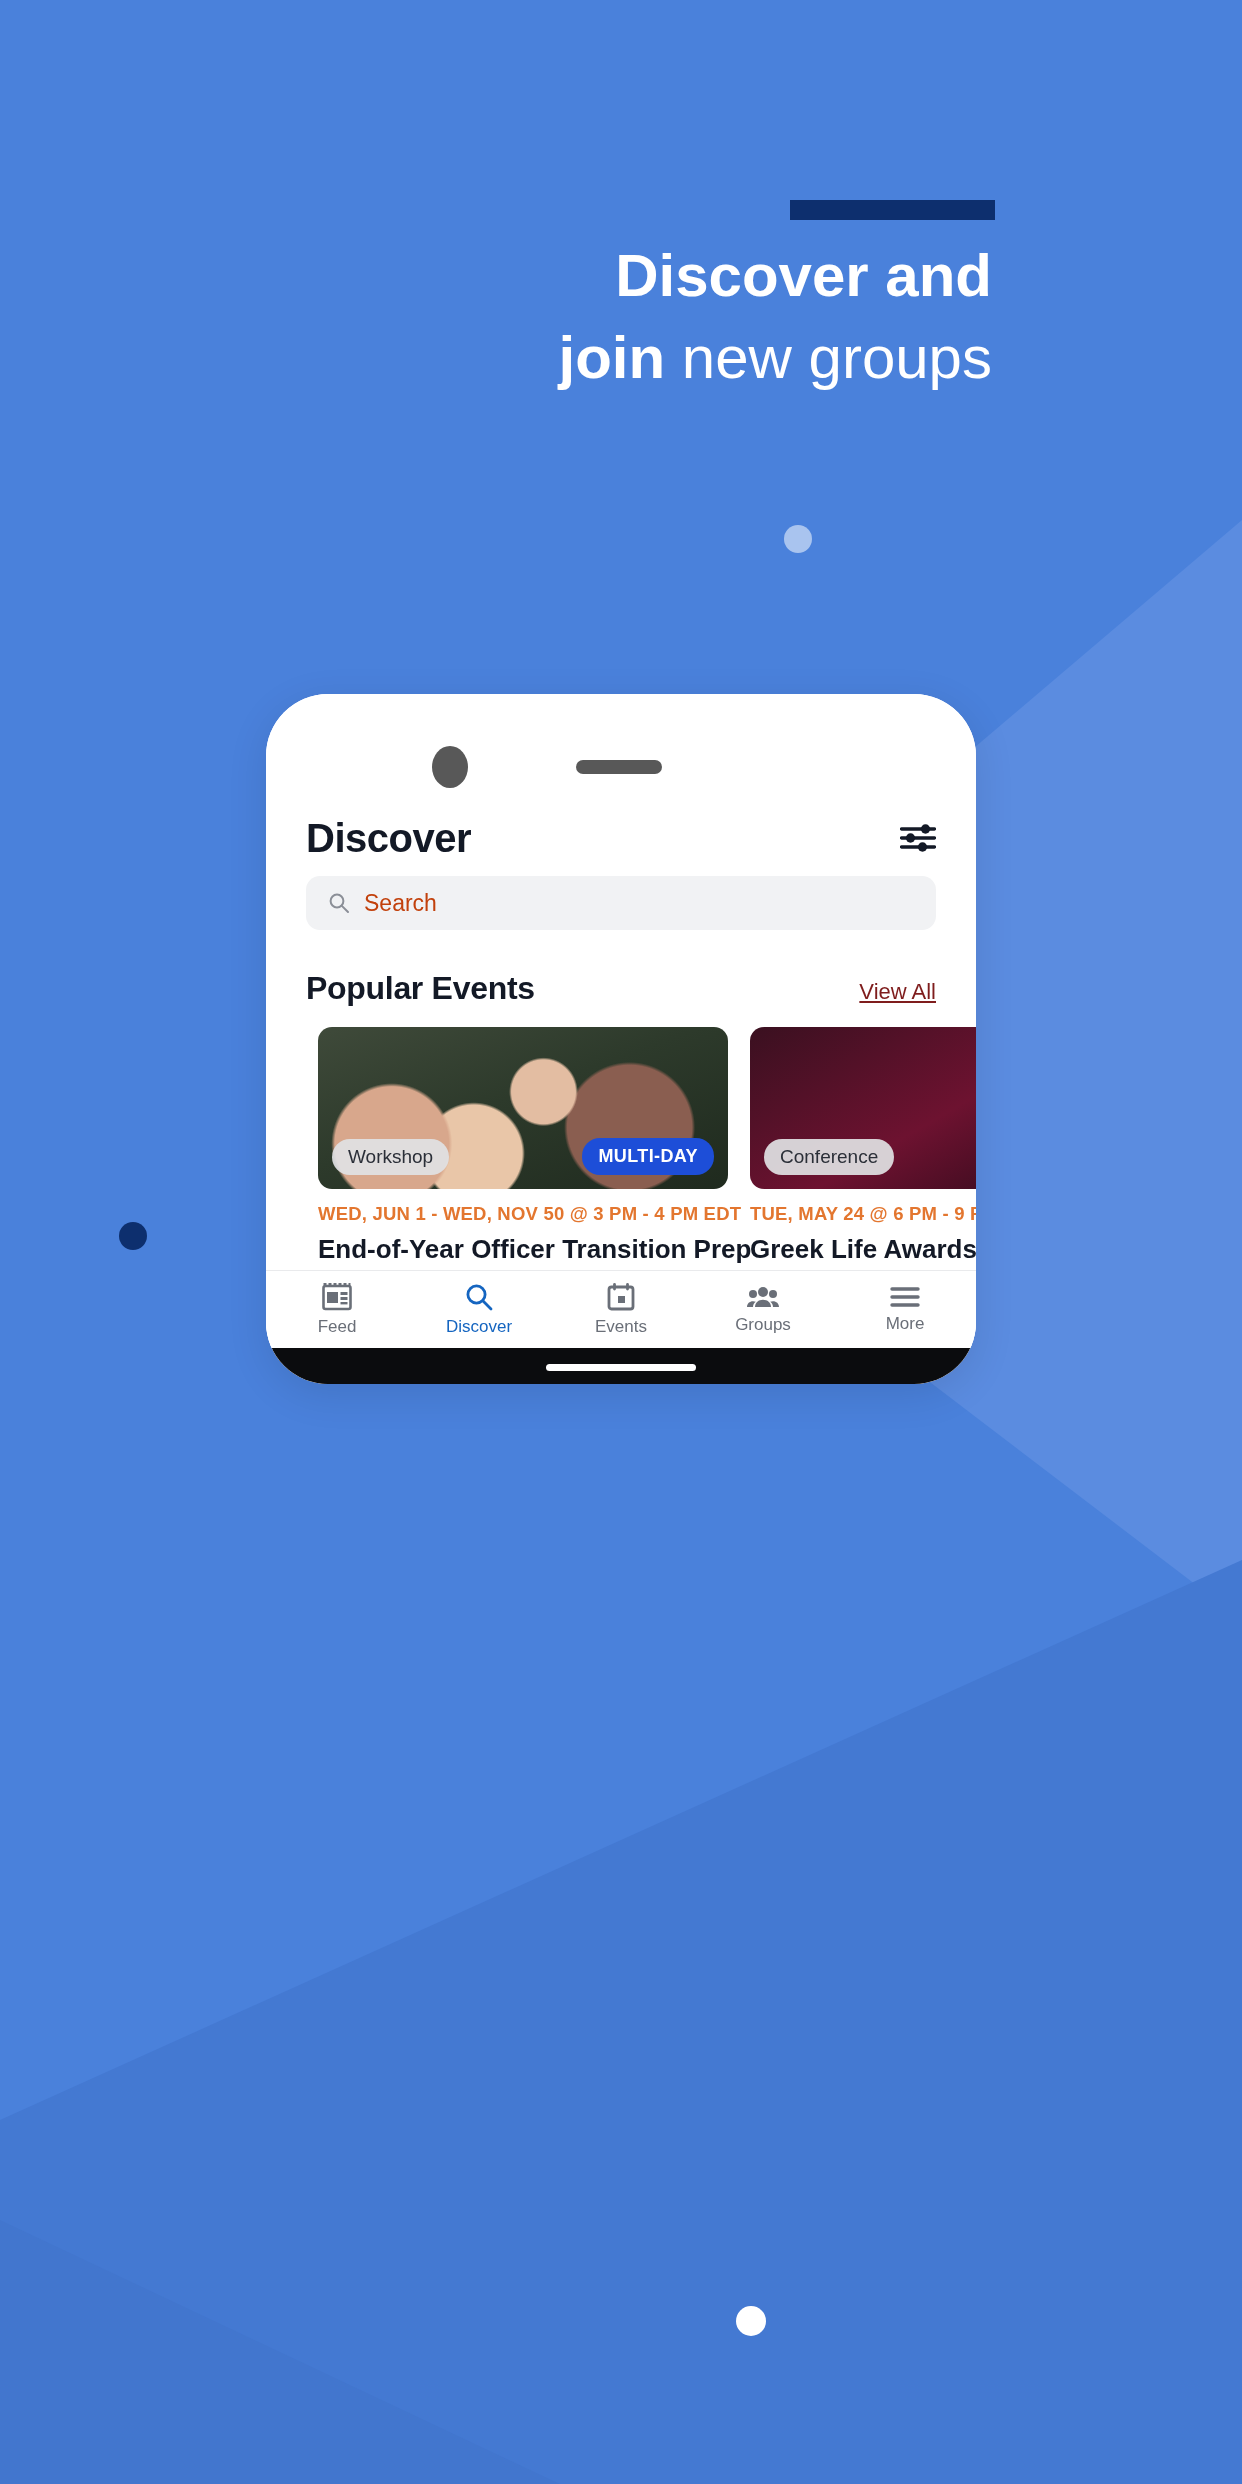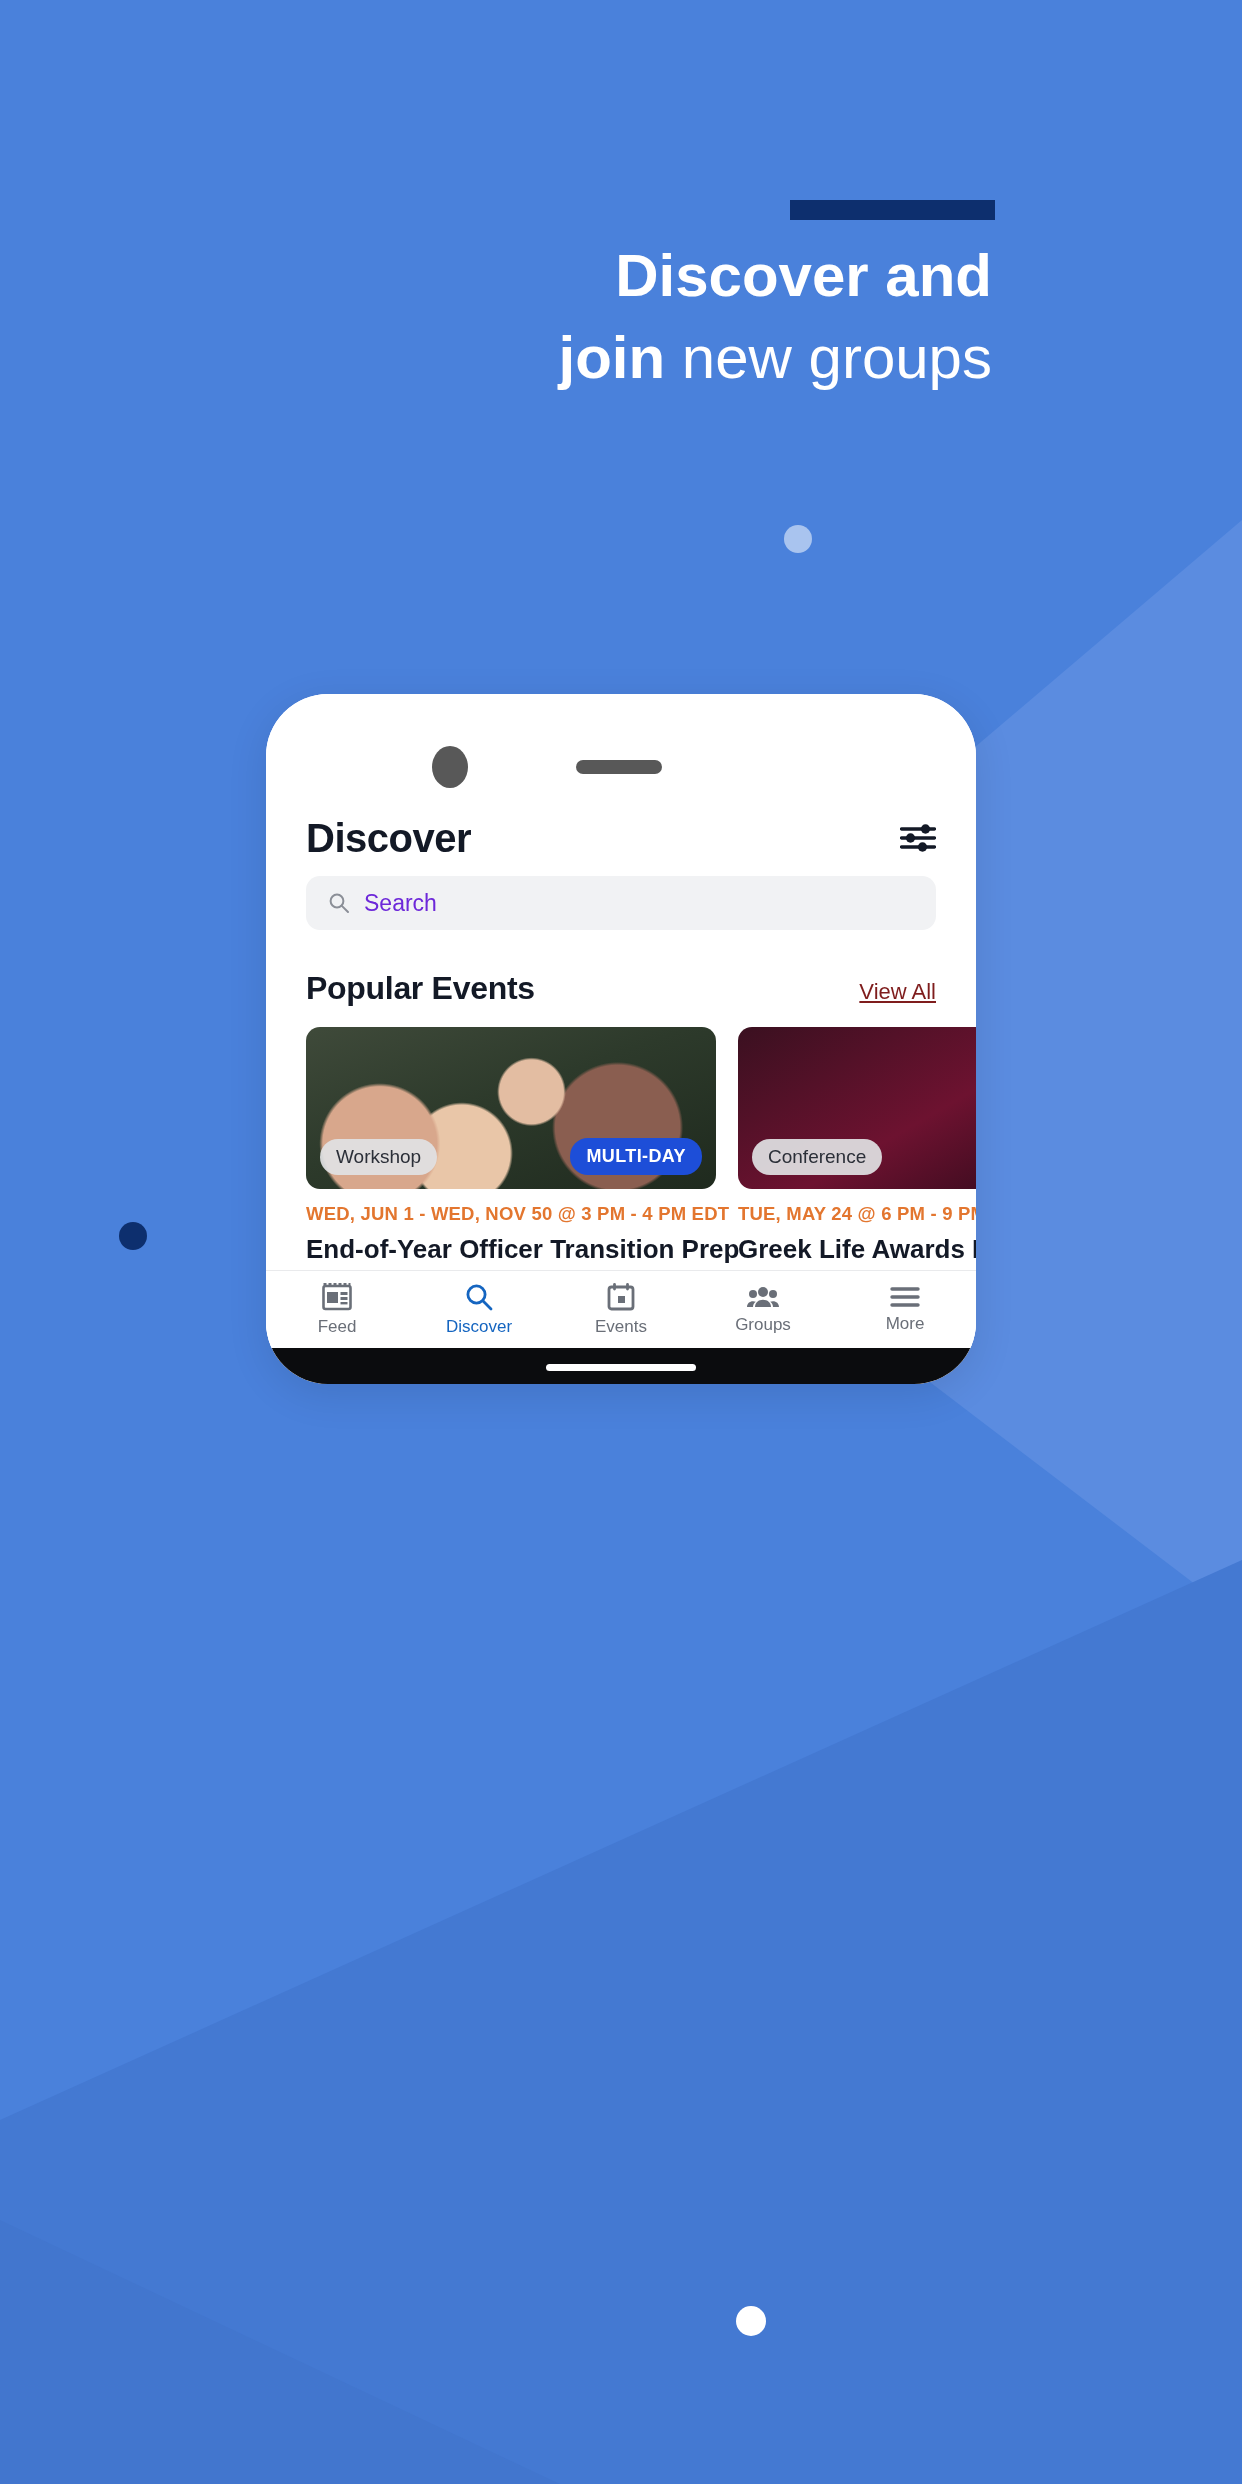--- a/index.html
+++ b/index.html
@@ -101,36 +101,36 @@
   #search-wrap { padding: 6px 40px 0 40px; }
   #search-box {
     display: flex; align-items: center;
     background: #f1f2f4;
     border-radius: 14px;
     height: 54px;
     padding: 0 22px;
     gap: 14px;
   }
   #search-box .ph {
-    color: #6d28d9; font-size: 23px;
+    color: #c2410c; font-size: 23px;
   }
 
   .section-head {
     display: flex; align-items: baseline; justify-content: space-between;
     padding: 0 40px;
   }
   .section-title { font-size: 32px; font-weight: 700; color: #131926; letter-spacing:-0.3px;}
   .view-all {
     font-size: 22px; color: #7f1d1d; text-decoration: underline;
   }
 
   
   #events-rail {
     display: flex; gap: 22px;
-    padding-left: 40px;
+    padding-left: 52px;
     margin-top: 20px;
   }
   .event-card { width: 410px; flex: 0 0 auto; }
   .event-photo {
     position: relative;
     width: 410px; height: 162px;
     border-radius: 14px;
     overflow: hidden;
   }
   .event-photo .ph-fill { position:absolute; inset:0; }

